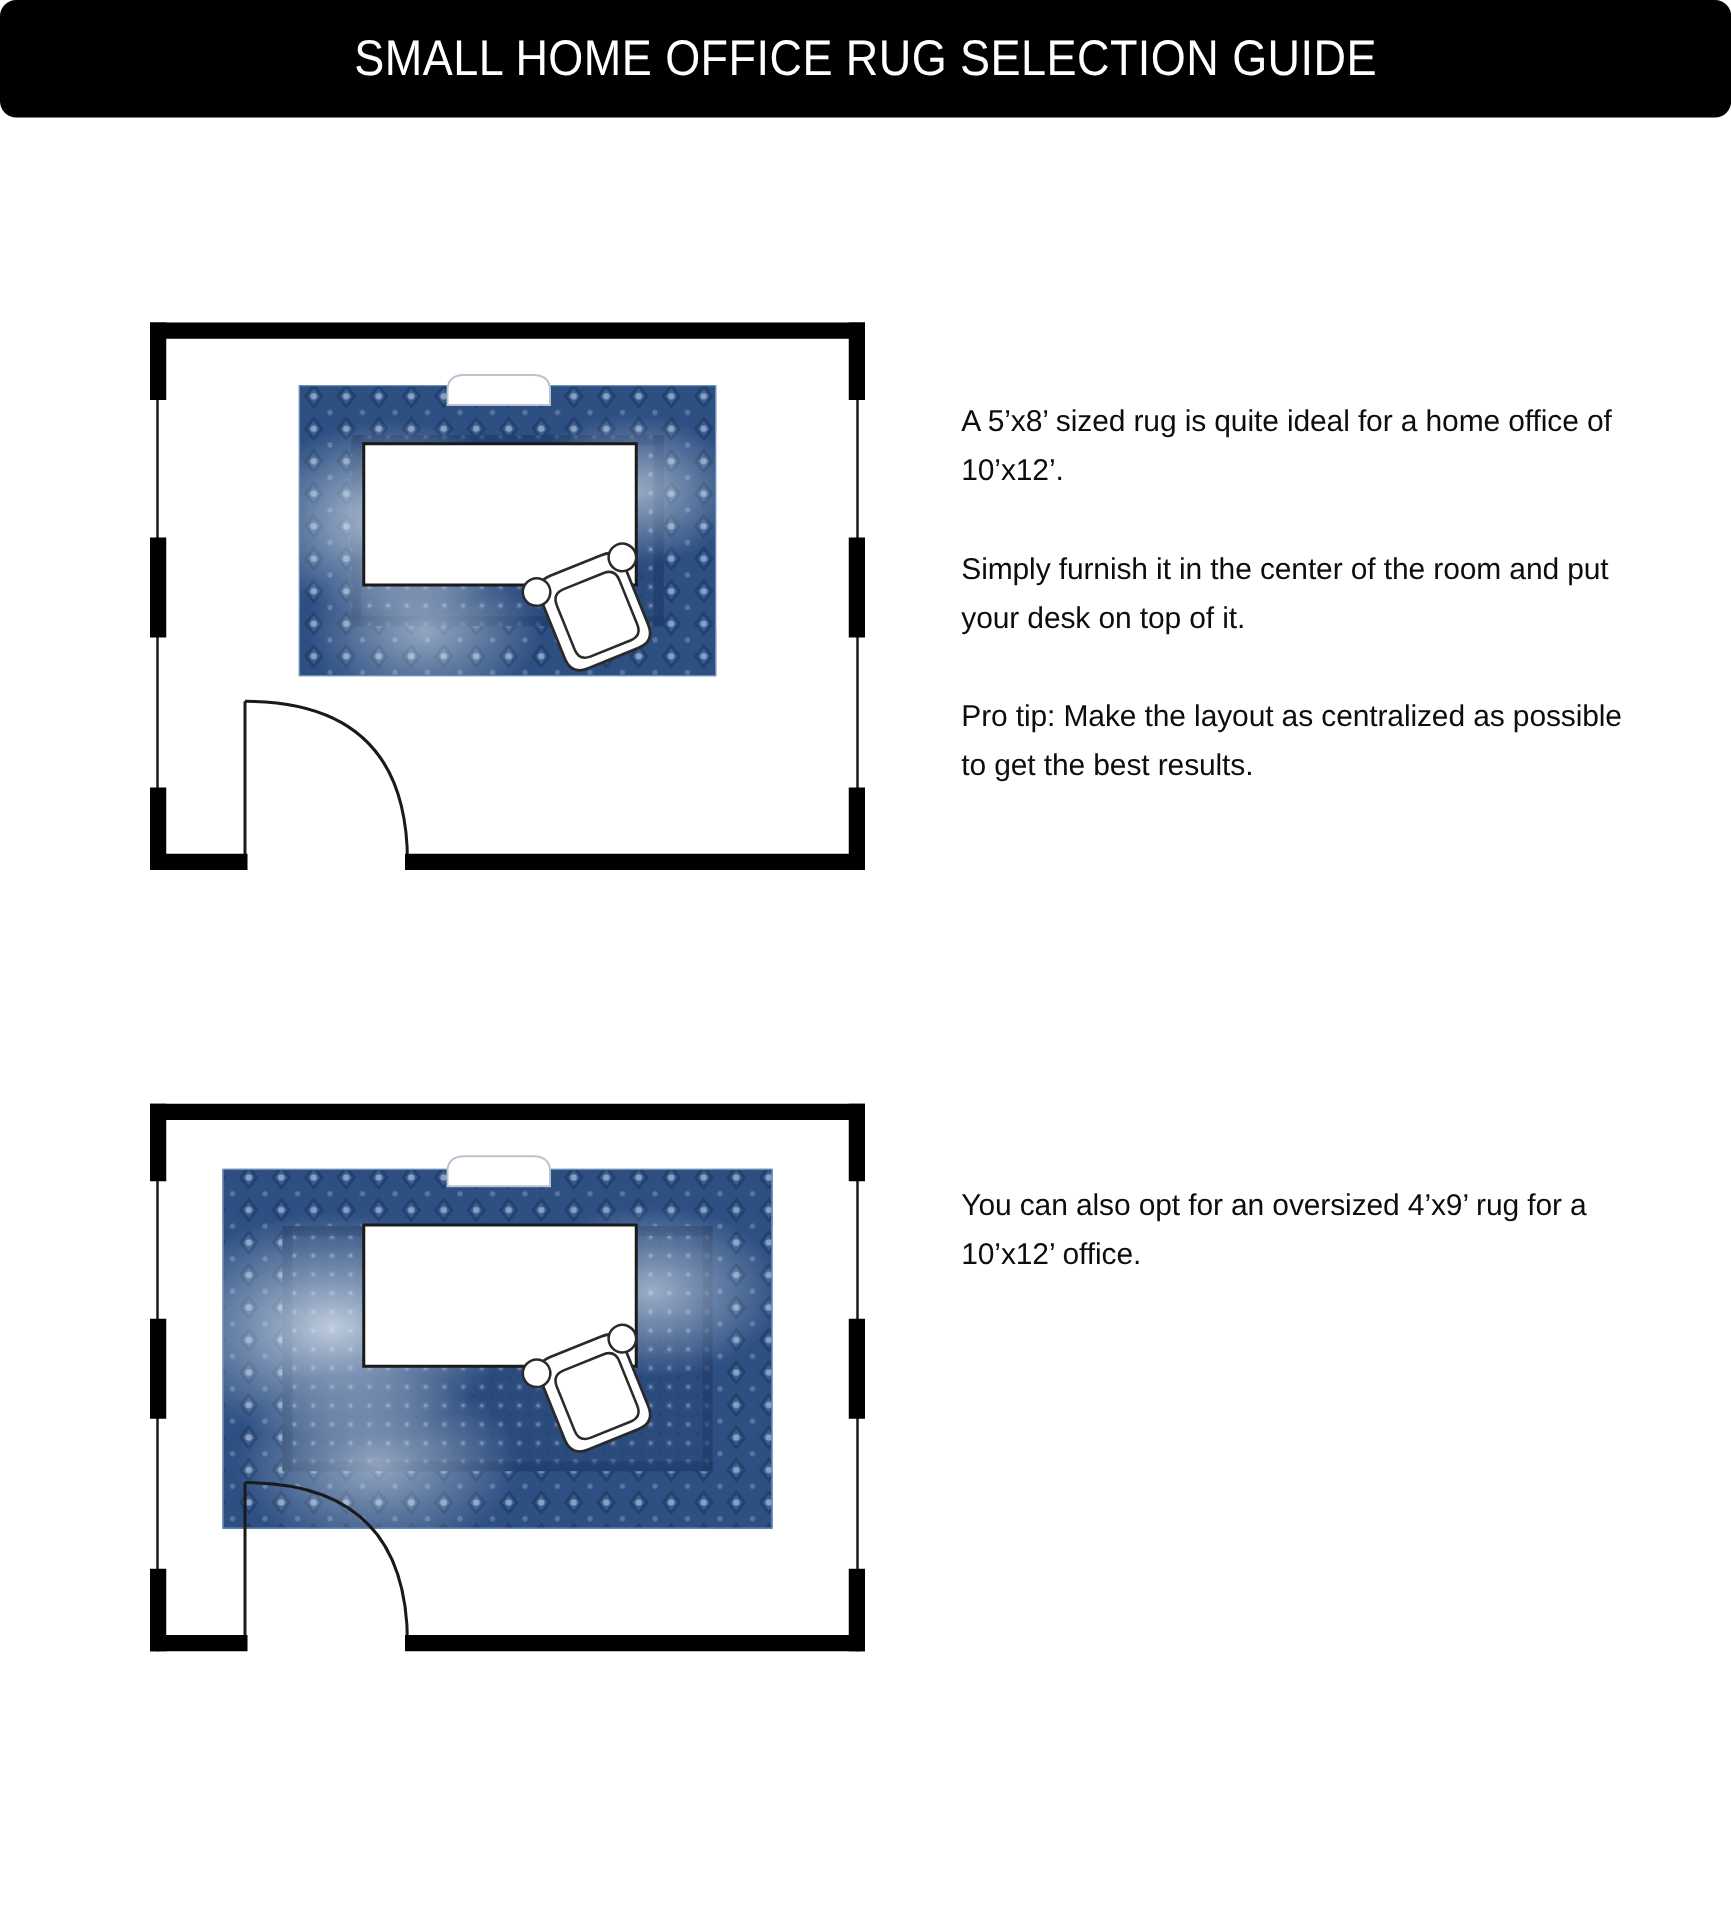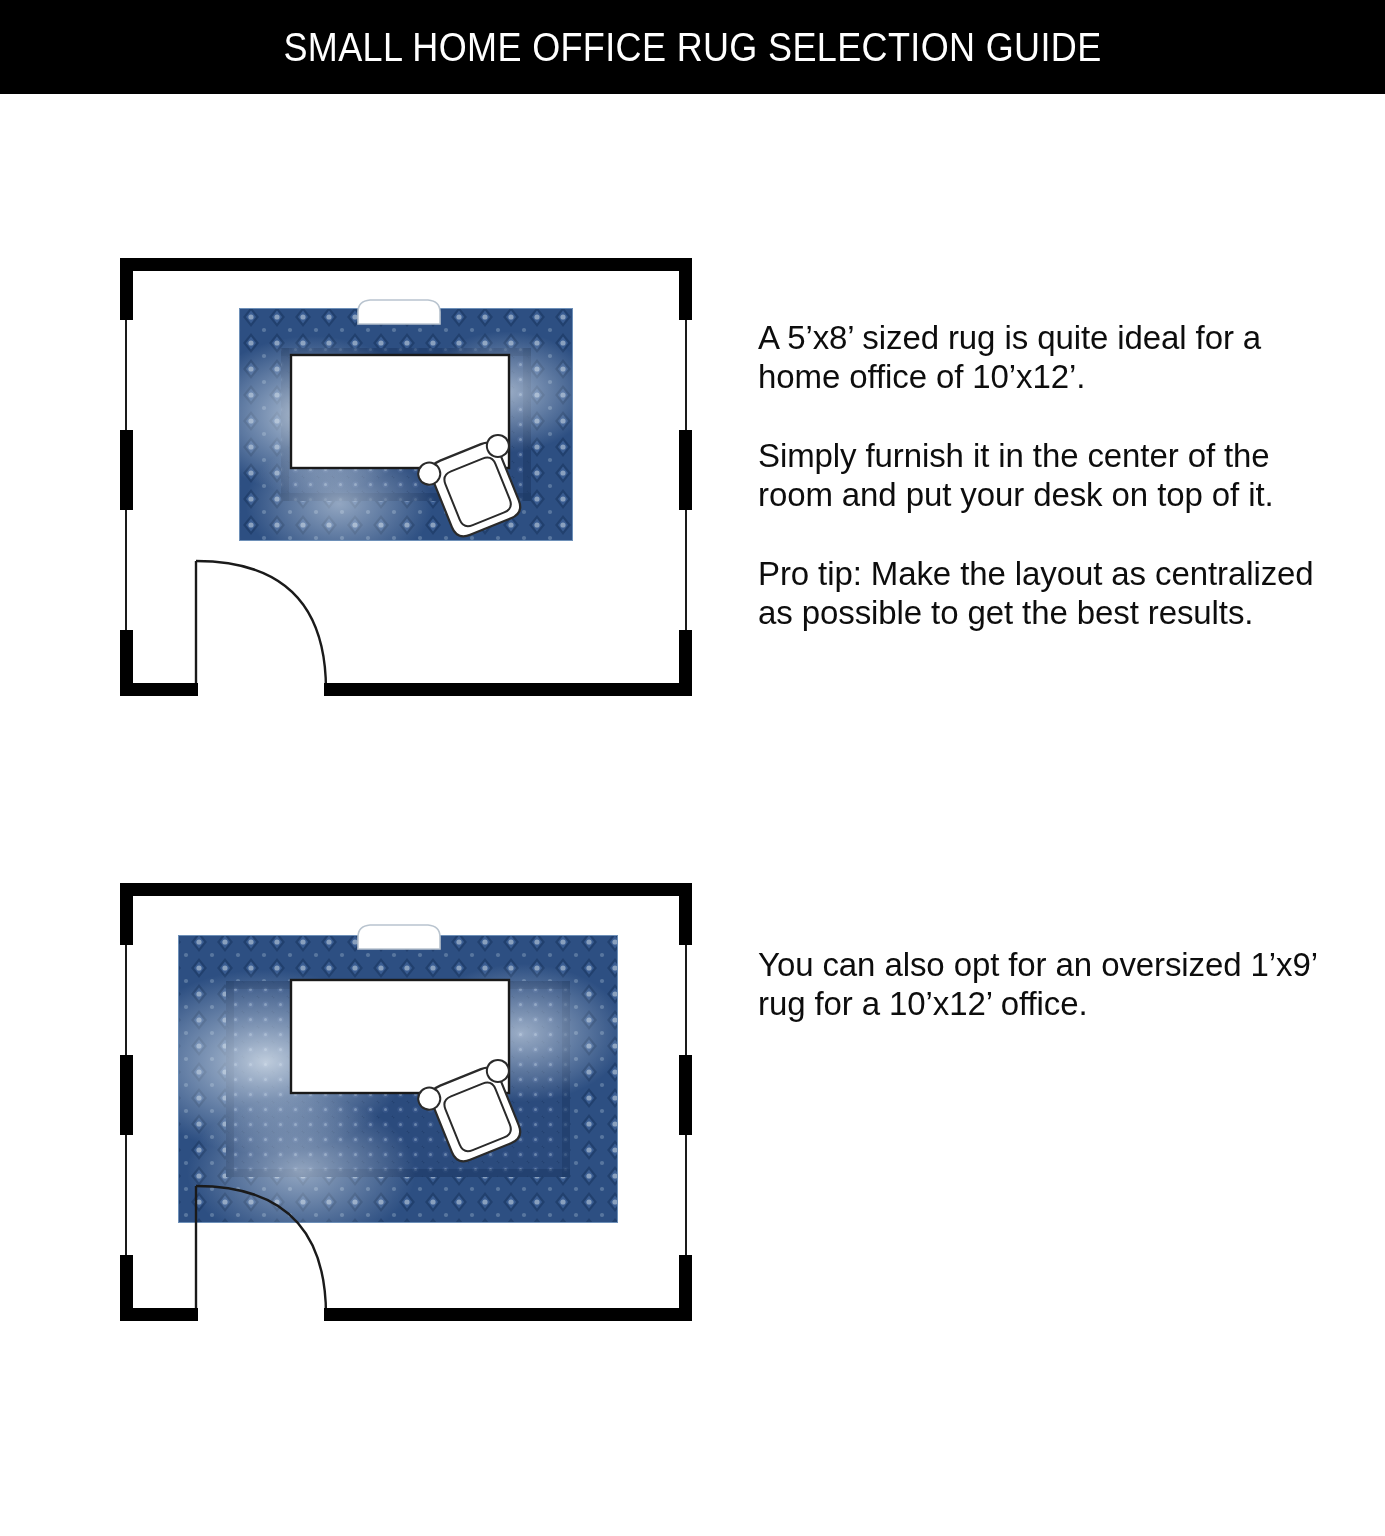--- a/index.html
+++ b/index.html
@@ -20,20 +20,21 @@
   .header-banner {
     position: absolute;
     left: 0;
     top: 0;
     width: 1385px;
     height: 94px;
     background: #000000;
     display: flex;
     align-items: center;
     justify-content: center;
+    border-radius: 13px;
   }
   .header-title {
     color: #ffffff;
     font-size: 40px;
     letter-spacing: 0.4px;
     font-weight: 400;
     text-transform: uppercase;
     transform: scaleX(0.90);
     transform-origin: center center;
     white-space: nowrap;
@@ -63,23 +64,23 @@
   .text-col {
     position: absolute;
     left: 758px;
     width: 560px;
     color: #0d0d0d;
   }
   #text-col-1 { top: 78px; }
   #text-col-2 { top: 80px; }
 
   .para {
-    font-size: 33px;
+    font-size: 24px;
     line-height: 39px;
-    margin: 0 0 40px 0;
+    margin: 0 0 40px 11px;
     font-weight: 400;
     letter-spacing: -0.1px;
     font-family: "Liberation Sans", "DejaVu Sans", sans-serif;
   }
   .para:last-child { margin-bottom: 0; }
 </style>
 </head>
 <body>
 
 <div class="header-banner">
@@ -278,15 +279,15 @@
         <rect x="12" y="178" width="13" height="80"></rect>
         <rect x="12" y="378" width="13" height="66"></rect>
         <rect x="571" y="6" width="13" height="62"></rect>
         <rect x="571" y="178" width="13" height="80"></rect>
         <rect x="571" y="378" width="13" height="66"></rect>
       </g>
     </svg>
   </div>
 
   <div class="text-col" id="text-col-2">
-    <p class="para">You can also opt for an oversized 1’x9’ rug for a 10’x12’ office.</p>
+    <p class="para">You can also opt for an oversized 4’x9’ rug for a 10’x12’ office.</p>
   </div>
 </div>
 
 </body></html>

